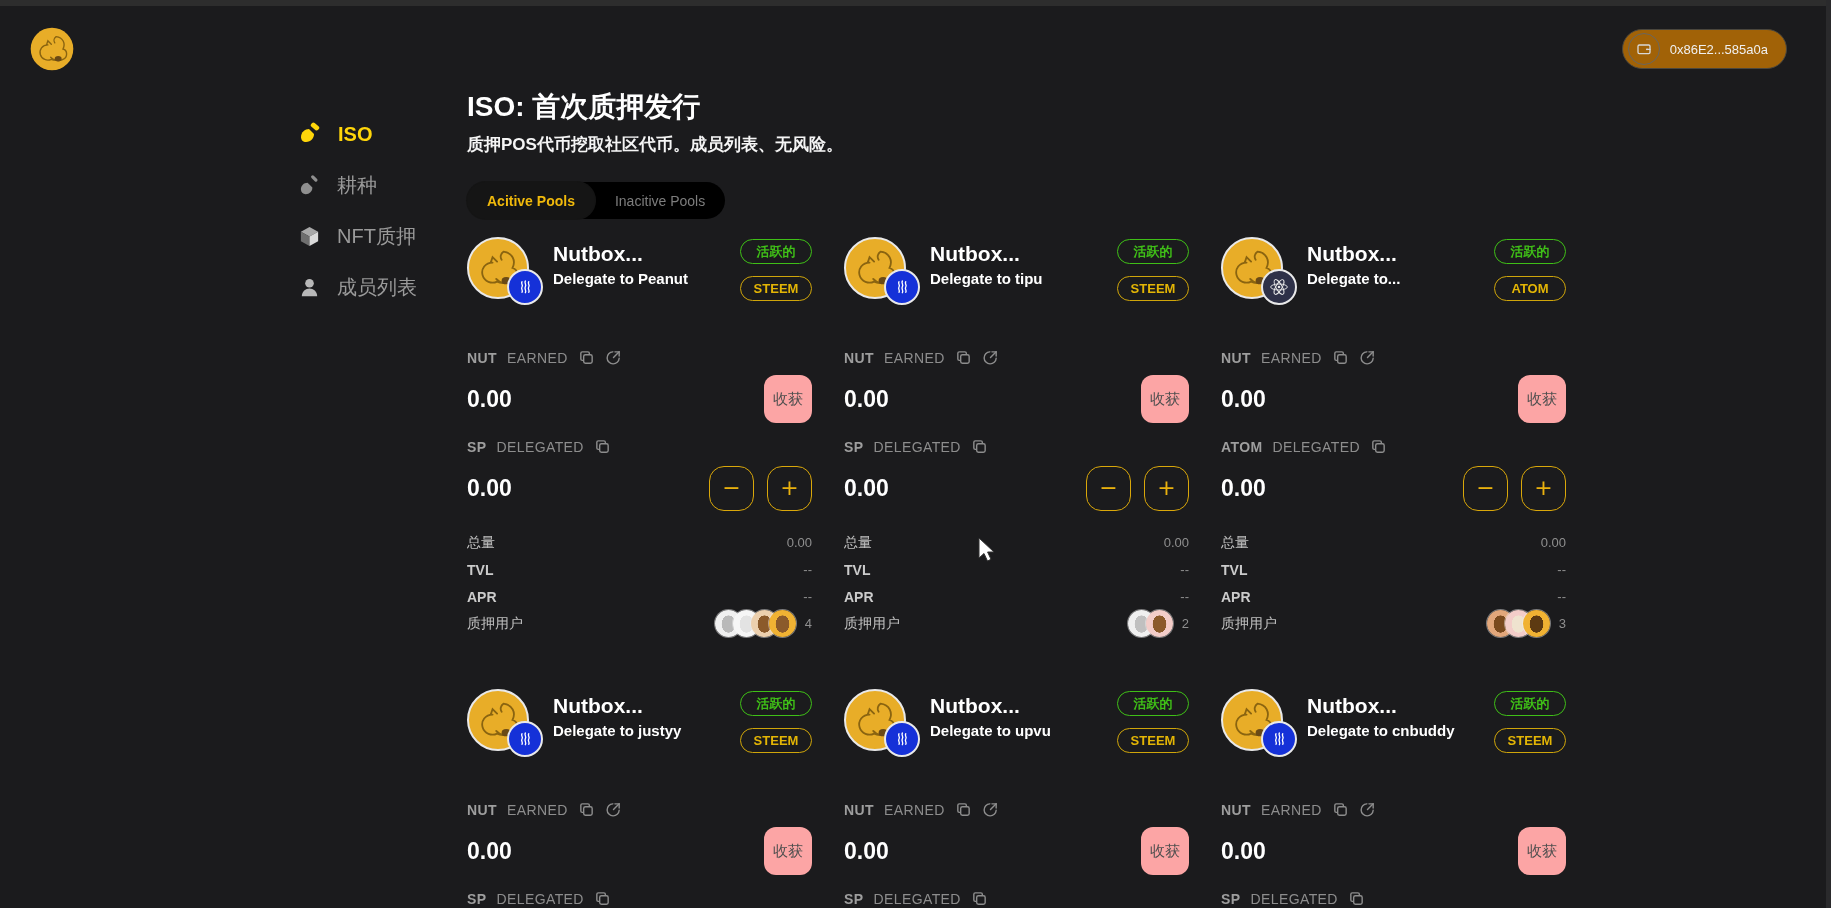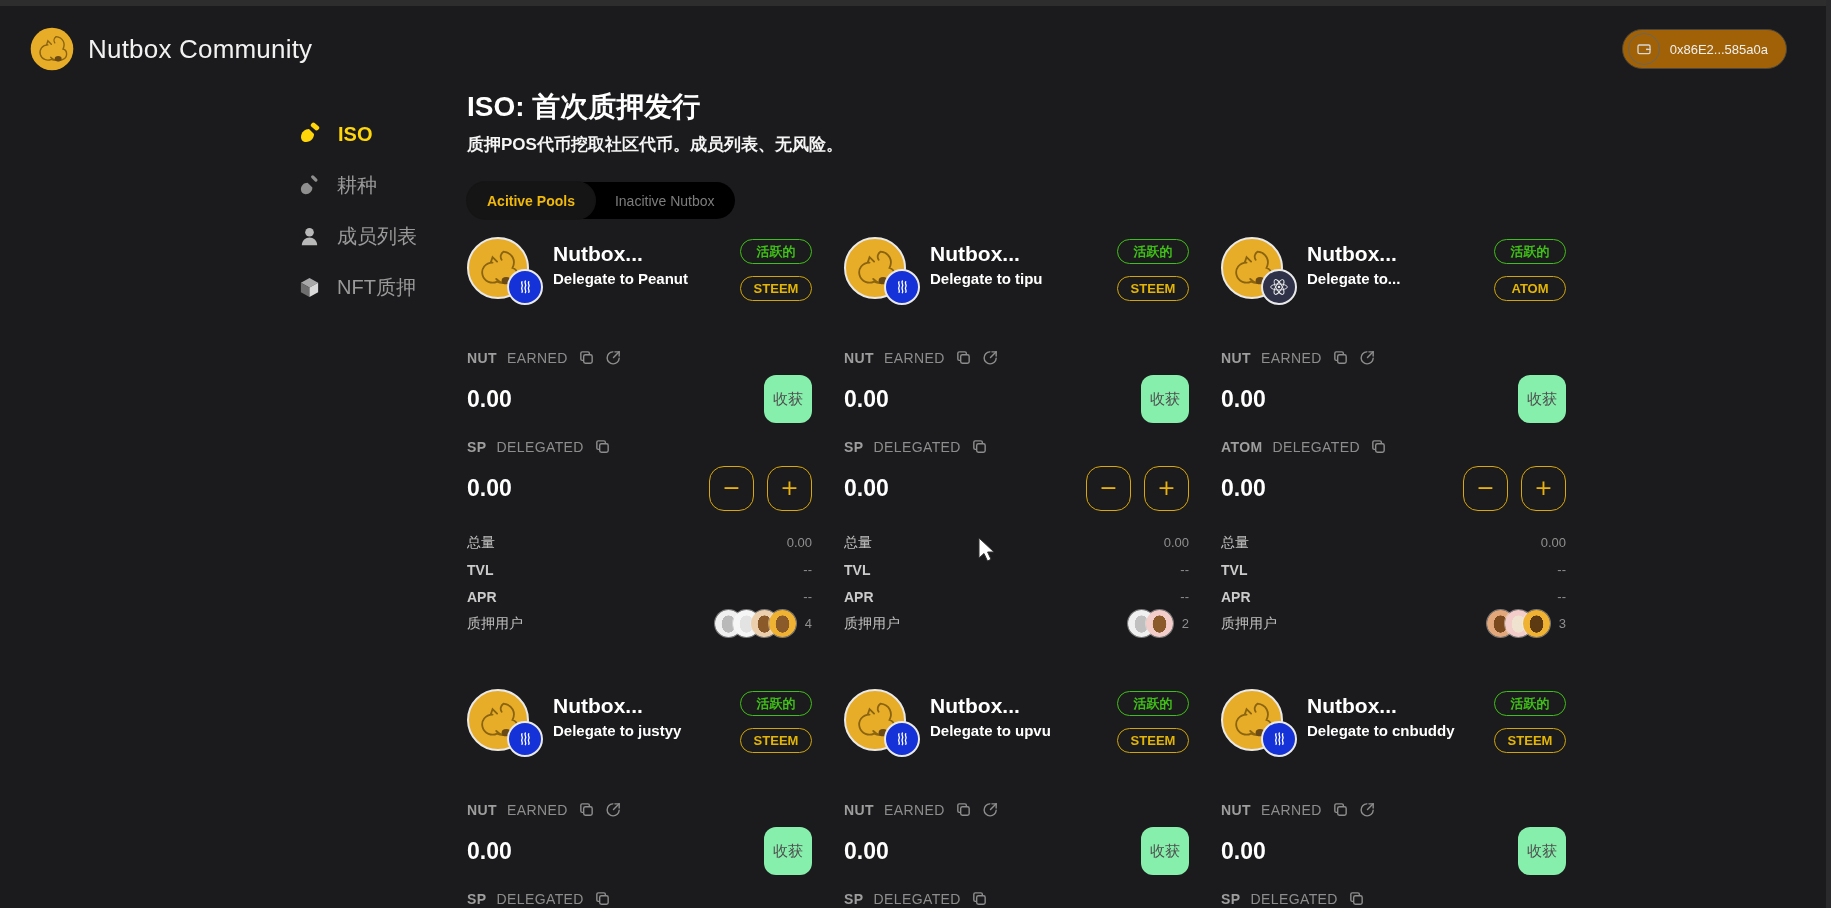--- a/index.html
+++ b/index.html
@@ -63,21 +63,21 @@
   .badge-status { color:#3fbf17; border:1.5px solid #3fbf17; }
   .badge-chain { color:#e3b505; border:1.5px solid #cfa50a; }
 
   .row-label { display:flex; align-items:center; gap:10px; font-size:14px; color:#8d8d8d; letter-spacing:.4px; }
   .row-label .sym { color:#9e9e9e; font-weight:700; }
   .row-label svg { color:#8d8d8d; }
   .earned-label { margin-top:48px; }
   .value-row { margin-top:8px; display:flex; align-items:center; justify-content:space-between; min-height:50px; }
   .big-value { font-size:23px; font-weight:700; }
   .harvest-btn {
-    width:48px; height:48px; border-radius:12px; background:#86efac; border:none;
+    width:48px; height:48px; border-radius:12px; background:#fca5a5; border:none;
     color:#4f4f4f; font-size:15px; cursor:pointer;
     font-family:"Liberation Sans","DejaVu Sans",sans-serif;
     margin-left:35px;
   }
   .delegated-label { margin-top:14px; }
   .step-btns { display:flex; gap:13px; }
   .step-btn {
     width:45px; height:45px; border-radius:15px; background:transparent;
     border:1.5px solid #d9a70a; color:#e9b10e; font-size:22px; line-height:1; cursor:pointer;
     display:flex; align-items:center; justify-content:center;
@@ -116,21 +116,20 @@
 </svg>
 
 <div class="top-strip"></div>
 <div class="right-strip"></div>
 
 <div class="header">
   <div class="brand">
     <svg class="brand-logo" viewBox="0 0 64 64">
         <use href="#squirrel"></use>
       </svg>
-    <span class="brand-name">Nutbox Community</span>
   </div>
   <div class="wallet-pill">
     <span class="wallet-icon-circle">
       <svg width="16" height="16" viewBox="0 0 24 24" fill="none" stroke="#d8d8d8" stroke-width="2">
         <rect x="3" y="6" width="18" height="13" rx="2"></rect>
         <path d="M16 12.5h5v0" stroke-linecap="round"></path>
         <circle cx="16.5" cy="12.5" r="1.4" fill="#d8d8d8" stroke="none"></circle>
       </svg>
     </span>
     <span class="wallet-addr">0x86E2...585a0a</span>
@@ -147,42 +146,42 @@
   </div>
   <div class="side-item">
     <svg width="23" height="23" viewBox="0 0 24 24">
       <path d="M3 16 c0 -4 3 -7 7 -7 l5 5 c0 4 -3 7 -7 7 c-3 0 -5 -2 -5 -5 Z" fill="#8f8f8f"></path>
       <rect x="13" y="3" width="8" height="3.4" rx="1.6" transform="rotate(45 17 4.7)" fill="#8f8f8f"></rect>
     </svg>
     <span class="side-label">耕种</span>
   </div>
   <div class="side-item">
     <svg width="23" height="23" viewBox="0 0 24 24">
-      <circle cx="12" cy="7.5" r="4.5" fill="#b8b8b8"></circle>
-      <path d="M4 21 c0 -5 4 -8 8 -8 s8 3 8 8 Z" fill="#b8b8b8"></path>
-    </svg>
-    <span class="side-label">成员列表</span>
-  </div>
-  <div class="side-item">
-    <svg width="23" height="23" viewBox="0 0 24 24">
       <path d="M12 2 L21 7 L12 12 L3 7 Z" fill="#a8a8a8"></path>
       <path d="M3 7 L12 12 V22 L3 17 Z" fill="#6e6e6e"></path>
       <path d="M21 7 L12 12 V22 L21 17 Z" fill="#dadada"></path>
     </svg>
     <span class="side-label">NFT质押</span>
   </div>
+  <div class="side-item">
+    <svg width="23" height="23" viewBox="0 0 24 24">
+      <circle cx="12" cy="7.5" r="4.5" fill="#b8b8b8"></circle>
+      <path d="M4 21 c0 -5 4 -8 8 -8 s8 3 8 8 Z" fill="#b8b8b8"></path>
+    </svg>
+    <span class="side-label">成员列表</span>
+  </div>
 </div>
 
 <div class="main">
   <div class="page-title">ISO: 首次质押发行</div>
   <div class="page-subtitle">质押POS代币挖取社区代币。成员列表、无风险。</div>
 
   <div class="tabs">
     <div class="tab active">Acitive Pools</div>
-    <div class="tab">Inacitive Nutbox</div>
+    <div class="tab">Inacitive Pools</div>
   </div>
 
   <div class="pools-grid">
   <div class="pool-card" data-chain="steem">
     <div class="pool-head">
       <div class="pool-logo-wrap">
         <svg class="pool-logo" viewBox="0 0 64 64">
               <use href="#squirrel"></use>
             </svg>
         <span class="chain-mini chain-steem">

